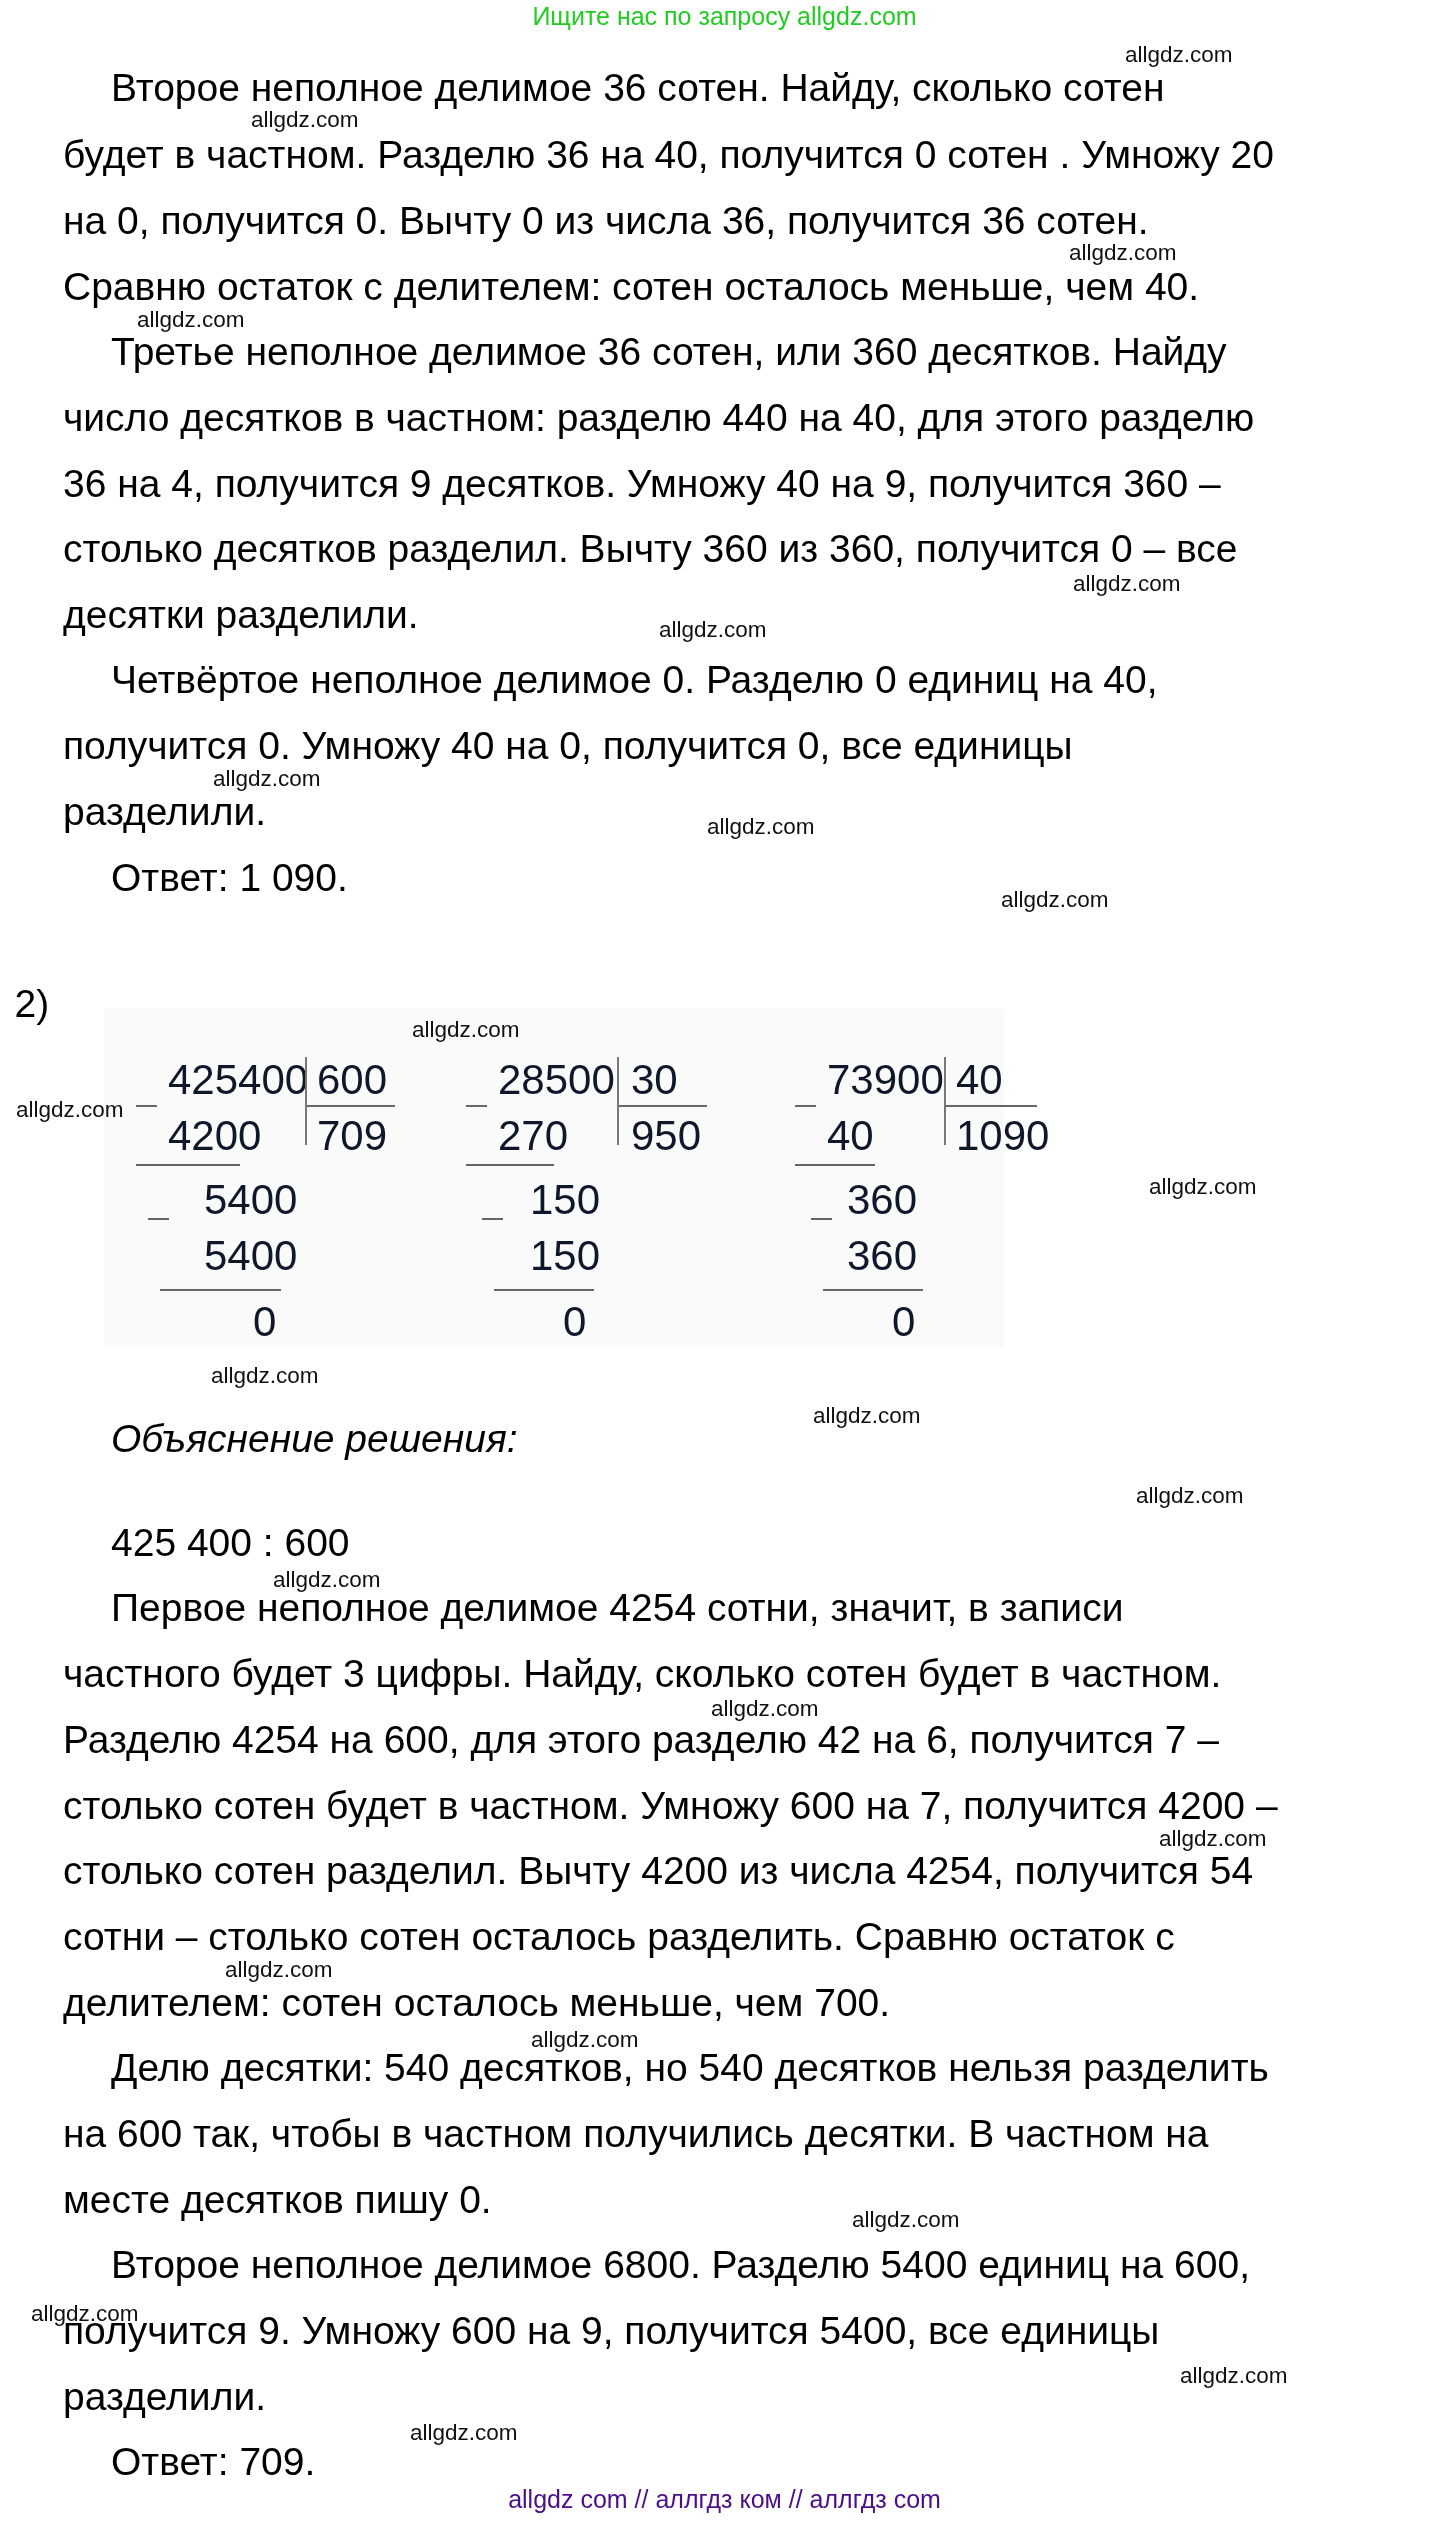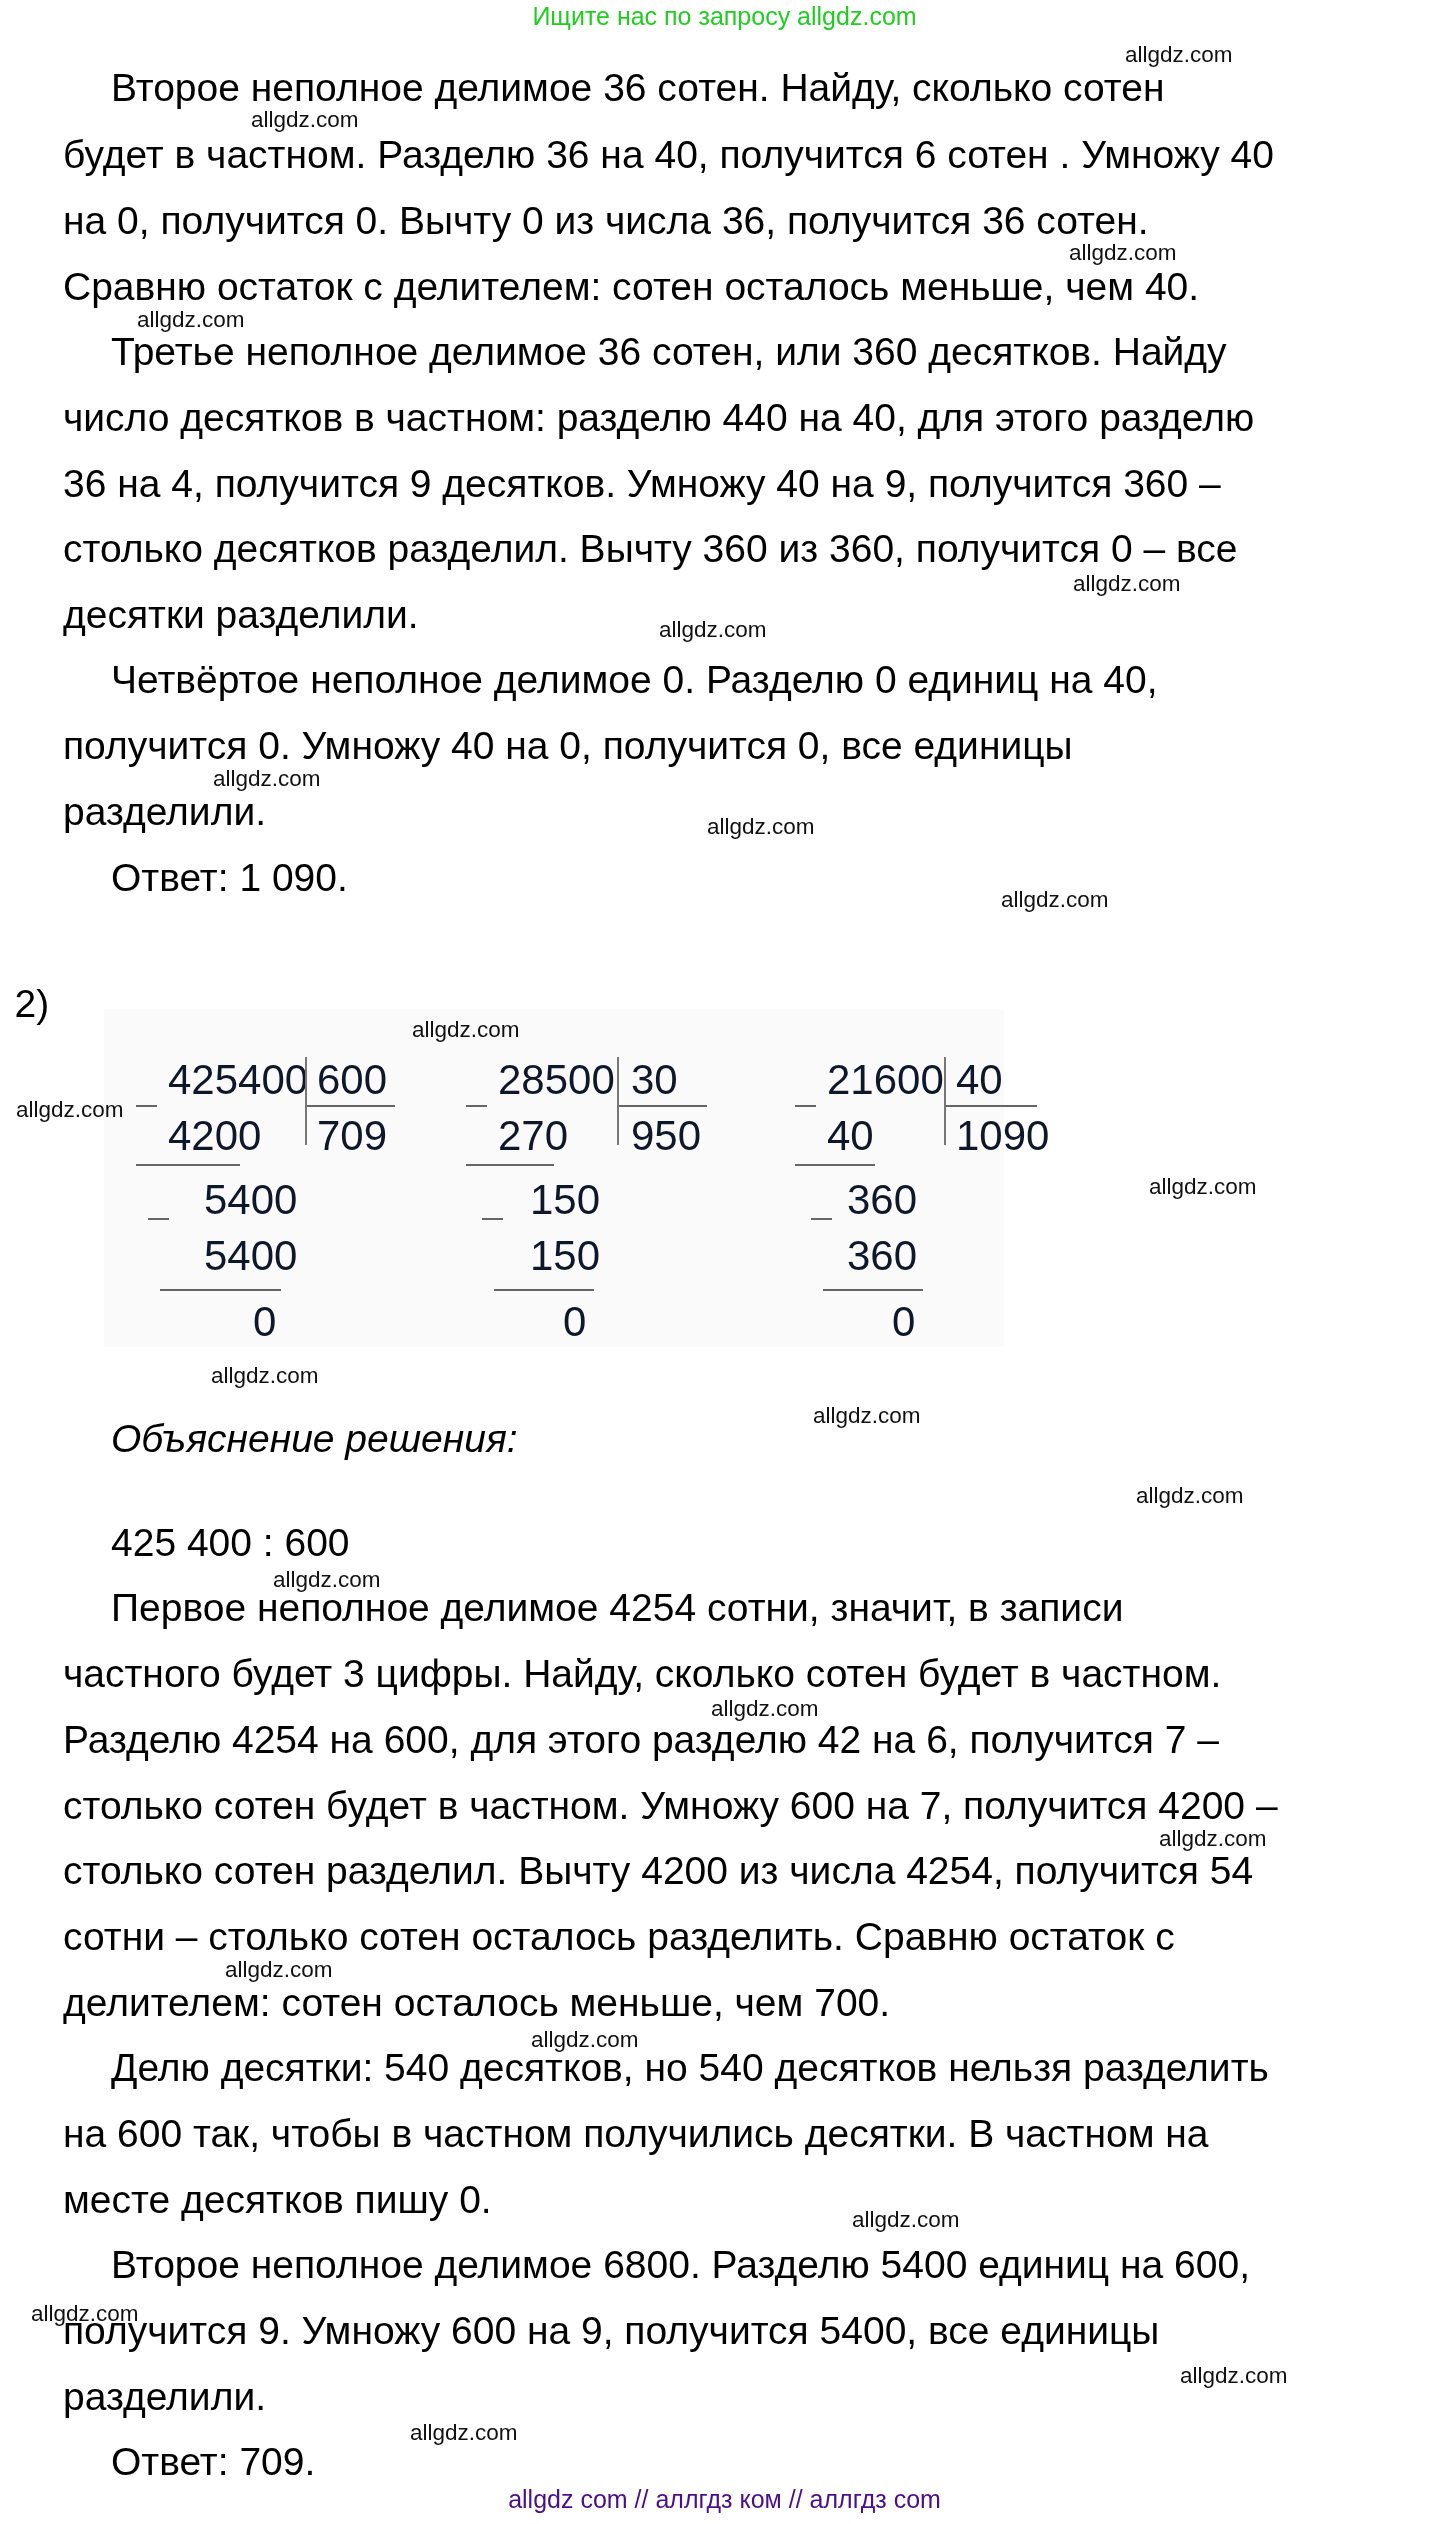--- a/index.html
+++ b/index.html
@@ -23,21 +23,21 @@
   .div-block .hbar { position: absolute; height: 2.4px; background: #666; }
   .dots { position: absolute; left: 113px; top: 1021px; width: 48px; height: 2.4px;
           border-top: 2.4px dotted #444; }
 </style>
 </head>
 <body>
 
 <div class="abs top-banner">Ищите нас по запросу allgdz.com</div>
 
 <div class="abs line indent" style="top:64px">Второе неполное делимое 36 сотен. Найду, сколько сотен</div>
-<div class="abs line" style="top:131px">будет в частном. Разделю 36 на 40, получится 6 сотен . Умножу 40</div>
+<div class="abs line" style="top:131px">будет в частном. Разделю 36 на 40, получится 0 сотен . Умножу 20</div>
 <div class="abs line" style="top:197px">на 0, получится 0. Вычту 0 из числа 36, получится 36 сотен.</div>
 <div class="abs line" style="top:263px">Сравню остаток с делителем: сотен осталось меньше, чем 40.</div>
 <div class="abs line indent" style="top:328px">Третье неполное делимое 36 сотен, или 360 десятков. Найду</div>
 <div class="abs line" style="top:394px">число десятков в частном: разделю 440 на 40, для этого разделю</div>
 <div class="abs line" style="top:460px">36 на 4,  получится 9 десятков. Умножу 40 на 9, получится 360 –</div>
 <div class="abs line" style="top:525px">столько десятков разделил. Вычту 360 из 360, получится 0 – все</div>
 <div class="abs line" style="top:591px">десятки разделили.</div>
 <div class="abs line indent" style="top:656px">Четвёртое неполное делимое 0. Разделю 0 единиц на 40,</div>
 <div class="abs line" style="top:722px">получится 0. Умножу 40 на 0, получится 0, все единицы</div>
 <div class="abs line" style="top:788px">разделили.</div>
@@ -74,21 +74,21 @@
     <div class="num" style="left:64px;top:103px">270</div>
     <div class="hbar" style="left:32px;top:155px;width:88px"></div>
     <div class="num" style="left:96px;top:167px">150</div>
     <div class="minus" style="left:48px;top:209px"></div>
     <div class="num" style="left:96px;top:223px">150</div>
     <div class="hbar" style="left:60px;top:280px;width:100px"></div>
     <div class="num" style="left:129px;top:289px">0</div>
   </div>
 
   <div class="div-block" style="left:659px">
-    <div class="num" style="left:64px;top:47px">21600</div>
+    <div class="num" style="left:64px;top:47px">73900</div>
     <div class="vbar" style="left:181px;top:48px;height:88px"></div>
     <div class="num" style="left:193px;top:47px">40</div>
     <div class="hbar" style="left:182px;top:96px;width:92px"></div>
     <div class="num" style="left:193px;top:103px">1090</div>
     <div class="minus" style="left:32px;top:96px"></div>
     <div class="num" style="left:64px;top:103px">40</div>
     <div class="hbar" style="left:32px;top:155px;width:80px"></div>
     <div class="num" style="left:84px;top:167px">360</div>
     <div class="minus" style="left:48px;top:209px"></div>
     <div class="num" style="left:84px;top:223px">360</div>

